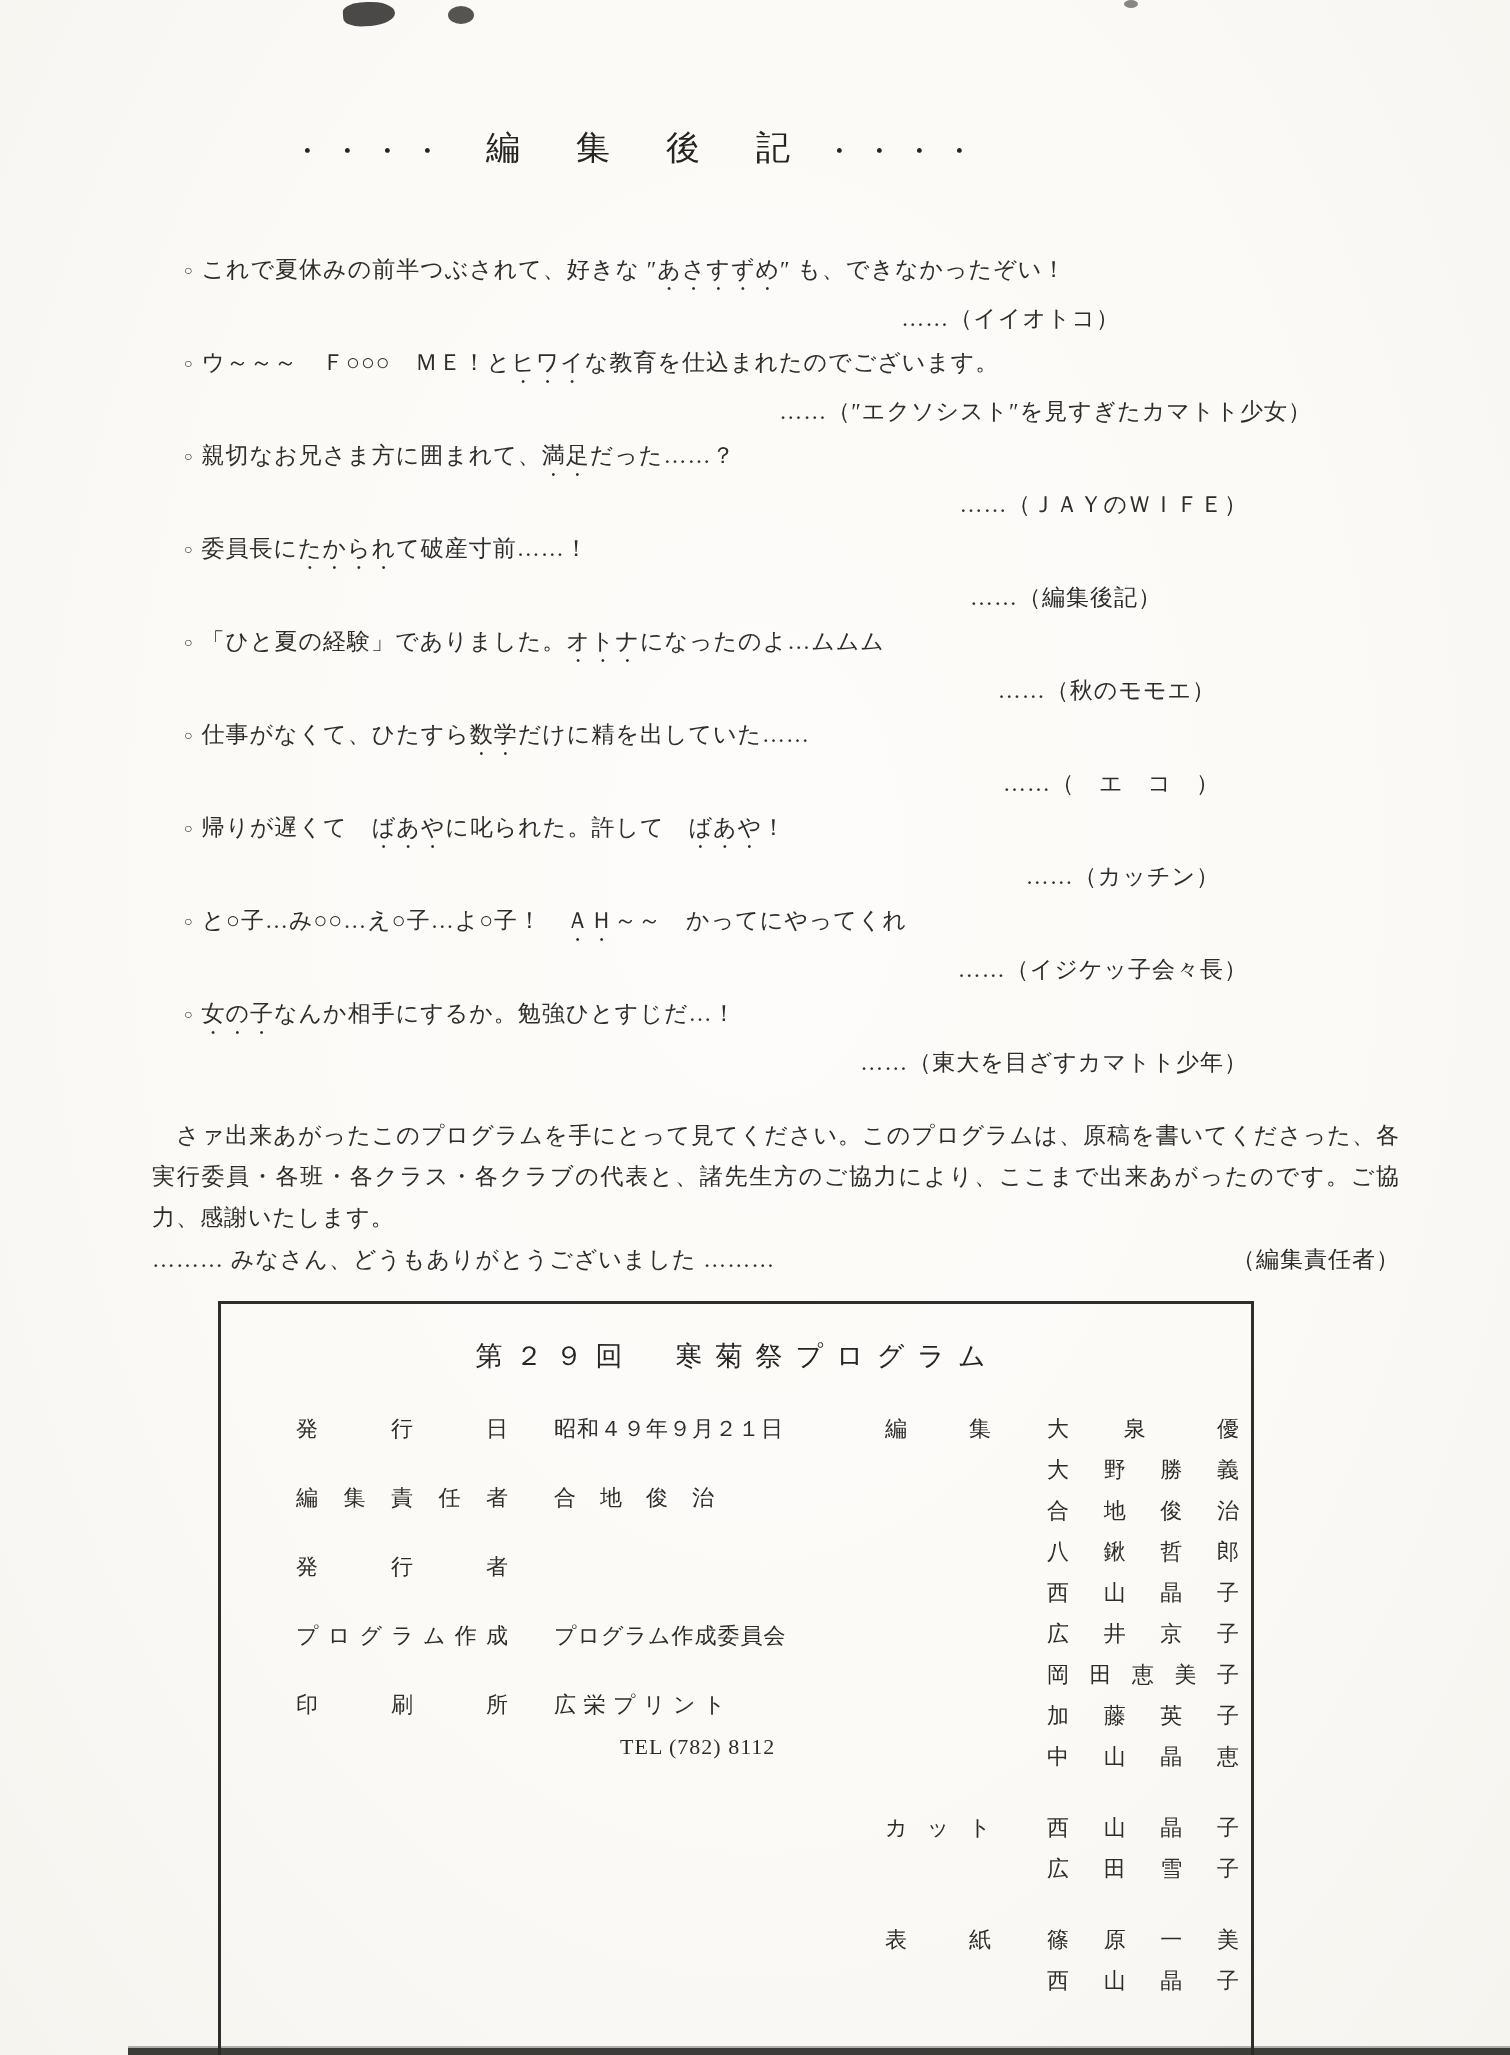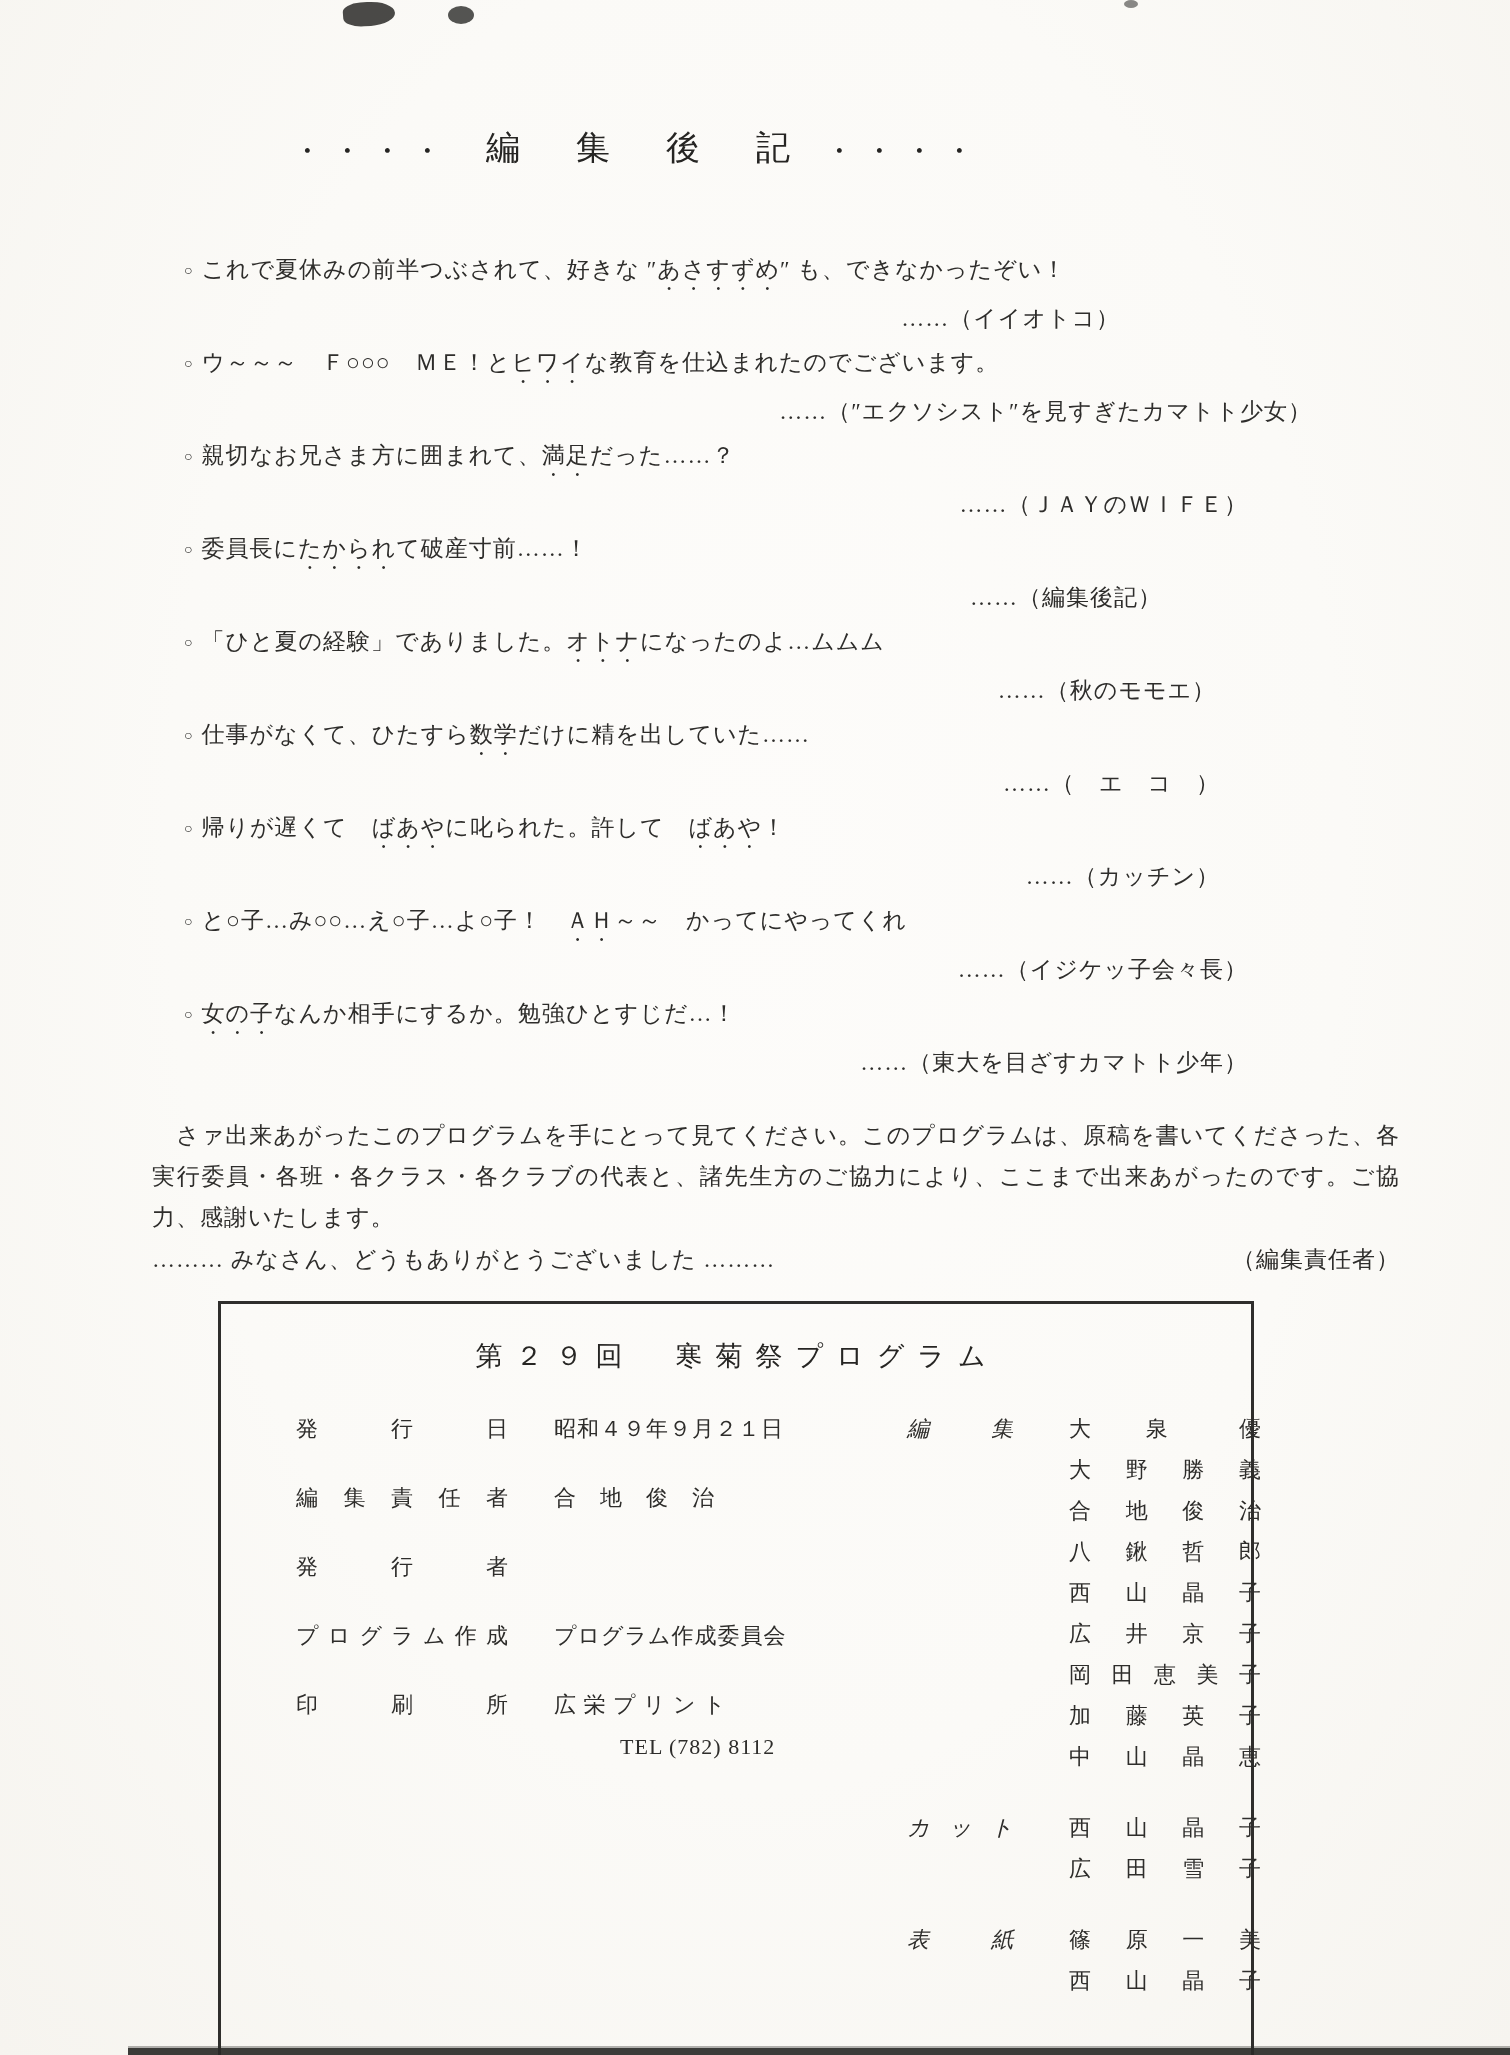--- a/index.html
+++ b/index.html
@@ -72,24 +72,23 @@
   .llabel{
     flex:0 0 212px;margin-left:53px;
     text-align:justify;text-align-last:justify;text-justify:inter-character;
     line-height:42px;
   }
   .lvalue{margin-left:46px;line-height:42px;letter-spacing:1px;}
   .lvalue .vline:nth-child(2){padding-left:66px;}
   .lvalue .vline:nth-child(3){padding-left:36px;}
   .group{display:flex;margin-bottom:30px;font-size:22px;}
   .glabel{
-    flex:0 0 106px;margin-left:64px;
+    flex:0 0 106px;margin-left:42px;
     text-align:justify;text-align-last:justify;text-justify:inter-character;
     line-height:41px;
-    font-style:italic;
   }
   .gnames{margin-left:56px;}
   .name{
     width:192px;line-height:41px;
     text-align:justify;text-align-last:justify;text-justify:inter-character;
   }
   .group-cover{margin-top:18px;}
 </style>
 </head>
 <body>

